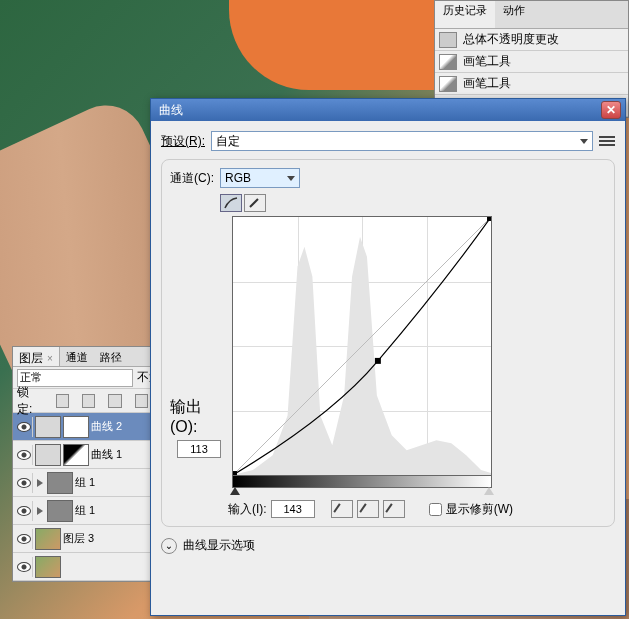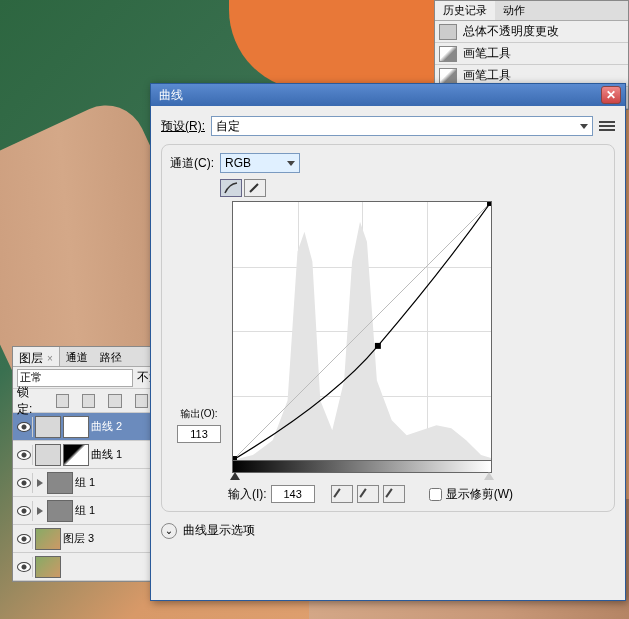--- a/index.html
+++ b/index.html
@@ -3,21 +3,21 @@
 <meta charset="utf-8">
 <style>
 *{box-sizing:border-box;margin:0;padding:0;font-family:"Microsoft YaHei","SimSun",sans-serif;font-size:12px}
 body{width:629px;height:619px;position:relative;overflow:hidden;background:#2d6640}
 .photo-bg{position:absolute;inset:0;background:linear-gradient(135deg,#2d6640 0%,#3a7050 30%,#d89968 60%,#e8a878 100%)}
 .arm{position:absolute;left:0;top:120px;width:220px;height:400px;background:linear-gradient(110deg,#c89878 0%,#d4a888 40%,#b88868 100%);border-radius:80px 40px 60px 100px;transform:rotate(-25deg)}
 .arm2{position:absolute;right:-60px;bottom:-80px;width:380px;height:200px;background:linear-gradient(80deg,#d4a888 0%,#c89878 50%,#a87858 100%);border-radius:60px}
 .orange{position:absolute;right:120px;top:0;width:280px;height:90px;background:#e87838;border-radius:0 0 40px 80px}
 .watermark{position:absolute;right:8px;top:8px;color:#9b786a;font-size:11px;letter-spacing:1px}
 .history-panel{position:absolute;right:0;top:0;width:195px;background:#eee;border:1px solid #888}
-.history-tabs{display:flex;background:#ddd;border-bottom:1px solid #aaa;height:20px}
+.history-tabs{display:flex;background:#ddd;border-bottom:1px solid #aaa;height:28px}
 .history-tab{padding:2px 8px;font-size:11px}
 .history-tab.active{background:#eee}
 .history-item{display:flex;align-items:center;height:22px;padding:0 4px;border-bottom:1px solid #ccc}
 .history-icon{width:18px;height:16px;margin-right:6px;background:#ccc;border:1px solid #888}
 .brush-icon{background:linear-gradient(135deg,#fff 40%,#888 60%)}
 .layers-panel{position:absolute;left:12px;top:346px;width:166px;background:#eee;border:1px solid #888}
 .lp-tabs{display:flex;background:#ddd;height:20px;border-bottom:1px solid #aaa}
 .lp-tab{padding:3px 6px;font-size:11px;cursor:pointer}
 .lp-tab.active{background:#eee;border-right:1px solid #aaa}
 .lp-tab .x{font-size:10px;color:#888;margin-left:4px}
@@ -31,42 +31,42 @@
 .eye::before{content:"";width:12px;height:8px;border:1px solid #444;border-radius:50%;background:radial-gradient(circle,#444 2px,#fff 3px)}
 .thumb{width:26px;height:22px;border:1px solid #666;background:#aaa}
 .thumb.curves{background:#d8d8d8}
 .thumb.mask-white{background:#fff}
 .thumb.mask-mix{background:linear-gradient(135deg,#000 0%,#000 40%,#fff 50%,#fff 100%)}
 .thumb.folder{background:#888}
 .thumb.photo{background:linear-gradient(135deg,#8a6 0%,#c96 100%)}
 .folder-tri{width:0;height:0;border-top:4px solid transparent;border-bottom:4px solid transparent;border-left:6px solid #666;margin:0 2px}
 .layer-name{font-size:11px;white-space:nowrap;overflow:hidden}
 .layer-row.selected .layer-name{color:#fff}
-.dialog{position:absolute;left:150px;top:83px;width:476px;height:518px;background:#eee;border:1px solid #2a5a9a;box-shadow:2px 2px 8px rgba(0,0,0,.4)}
+.dialog{position:absolute;left:150px;top:98px;width:476px;height:518px;background:#eee;border:1px solid #2a5a9a;box-shadow:2px 2px 8px rgba(0,0,0,.4)}
 .titlebar{height:22px;background:linear-gradient(#5a8ad0,#3a6ab0);display:flex;align-items:center;padding:0 4px;color:#fff}
 .titlebar-title{flex:1;font-size:12px;padding-left:4px}
 .close-btn{width:20px;height:18px;background:linear-gradient(#e88,#c44);border:1px solid #844;border-radius:3px;display:flex;align-items:center;justify-content:center;color:#fff;font-weight:bold;cursor:pointer}
 .dlg-body{padding:10px;display:flex;gap:8px}
 .dlg-left{flex:1}
 .preset-row{display:flex;align-items:center;gap:6px;margin-bottom:8px}
 .preset-row label{text-decoration:underline}
 .preset-select{flex:1;height:20px;border:1px solid #7a9ac0;background:#fff;padding:0 4px;display:flex;align-items:center;justify-content:space-between}
 .preset-select::after{content:"";width:0;height:0;border-left:4px solid transparent;border-right:4px solid transparent;border-top:5px solid #444}
 .preset-menu{width:16px;height:16px;display:flex;flex-direction:column;justify-content:center;gap:2px}
 .preset-menu span{height:2px;background:#444}
 .inner-panel{border:1px solid #ccc;border-radius:8px;padding:8px}
 .channel-row{display:flex;align-items:center;gap:6px;margin-bottom:6px}
 .channel-select{width:80px;height:20px;border:1px solid #7a9ac0;background:#e0f0ff;padding:0 4px;display:flex;align-items:center;justify-content:space-between}
 .channel-select::after{content:"";width:0;height:0;border-left:4px solid transparent;border-right:4px solid transparent;border-top:5px solid #444}
 .tool-row{margin:4px 0 4px 50px;display:flex;gap:2px}
 .tool-btn{width:22px;height:18px;border:1px solid #888;background:#eee;display:flex;align-items:center;justify-content:center}
 .tool-btn.active{background:#d0d8e0;border-color:#668}
 .curve-wrap{display:flex;gap:4px}
 .output-col{width:58px;display:flex;flex-direction:column;justify-content:flex-end;align-items:center;padding-bottom:30px;gap:4px}
-.output-col label{font-size:10px}
+.output-col label{font-size:16px}
 .small-input{width:44px;height:18px;border:1px solid #888;background:#fff;text-align:center;font-size:11px}
 .graph-col{flex:1}
 .graph{width:260px;height:260px;border:1px solid #666;background:#fff;position:relative}
 .grid-line{position:absolute;background:#ddd}
 .gv{width:1px;height:100%;top:0}
 .gh{height:1px;width:100%;left:0}
 .histogram{position:absolute;inset:0}
 .curve-svg{position:absolute;inset:0}
 .grad-bottom{width:260px;height:12px;border:1px solid #666;border-top:none;background:linear-gradient(90deg,#000,#fff);position:relative}
 .slider-tri{position:absolute;width:0;height:0;border-left:5px solid transparent;border-right:5px solid transparent;border-bottom:8px solid #333;bottom:-8px}

